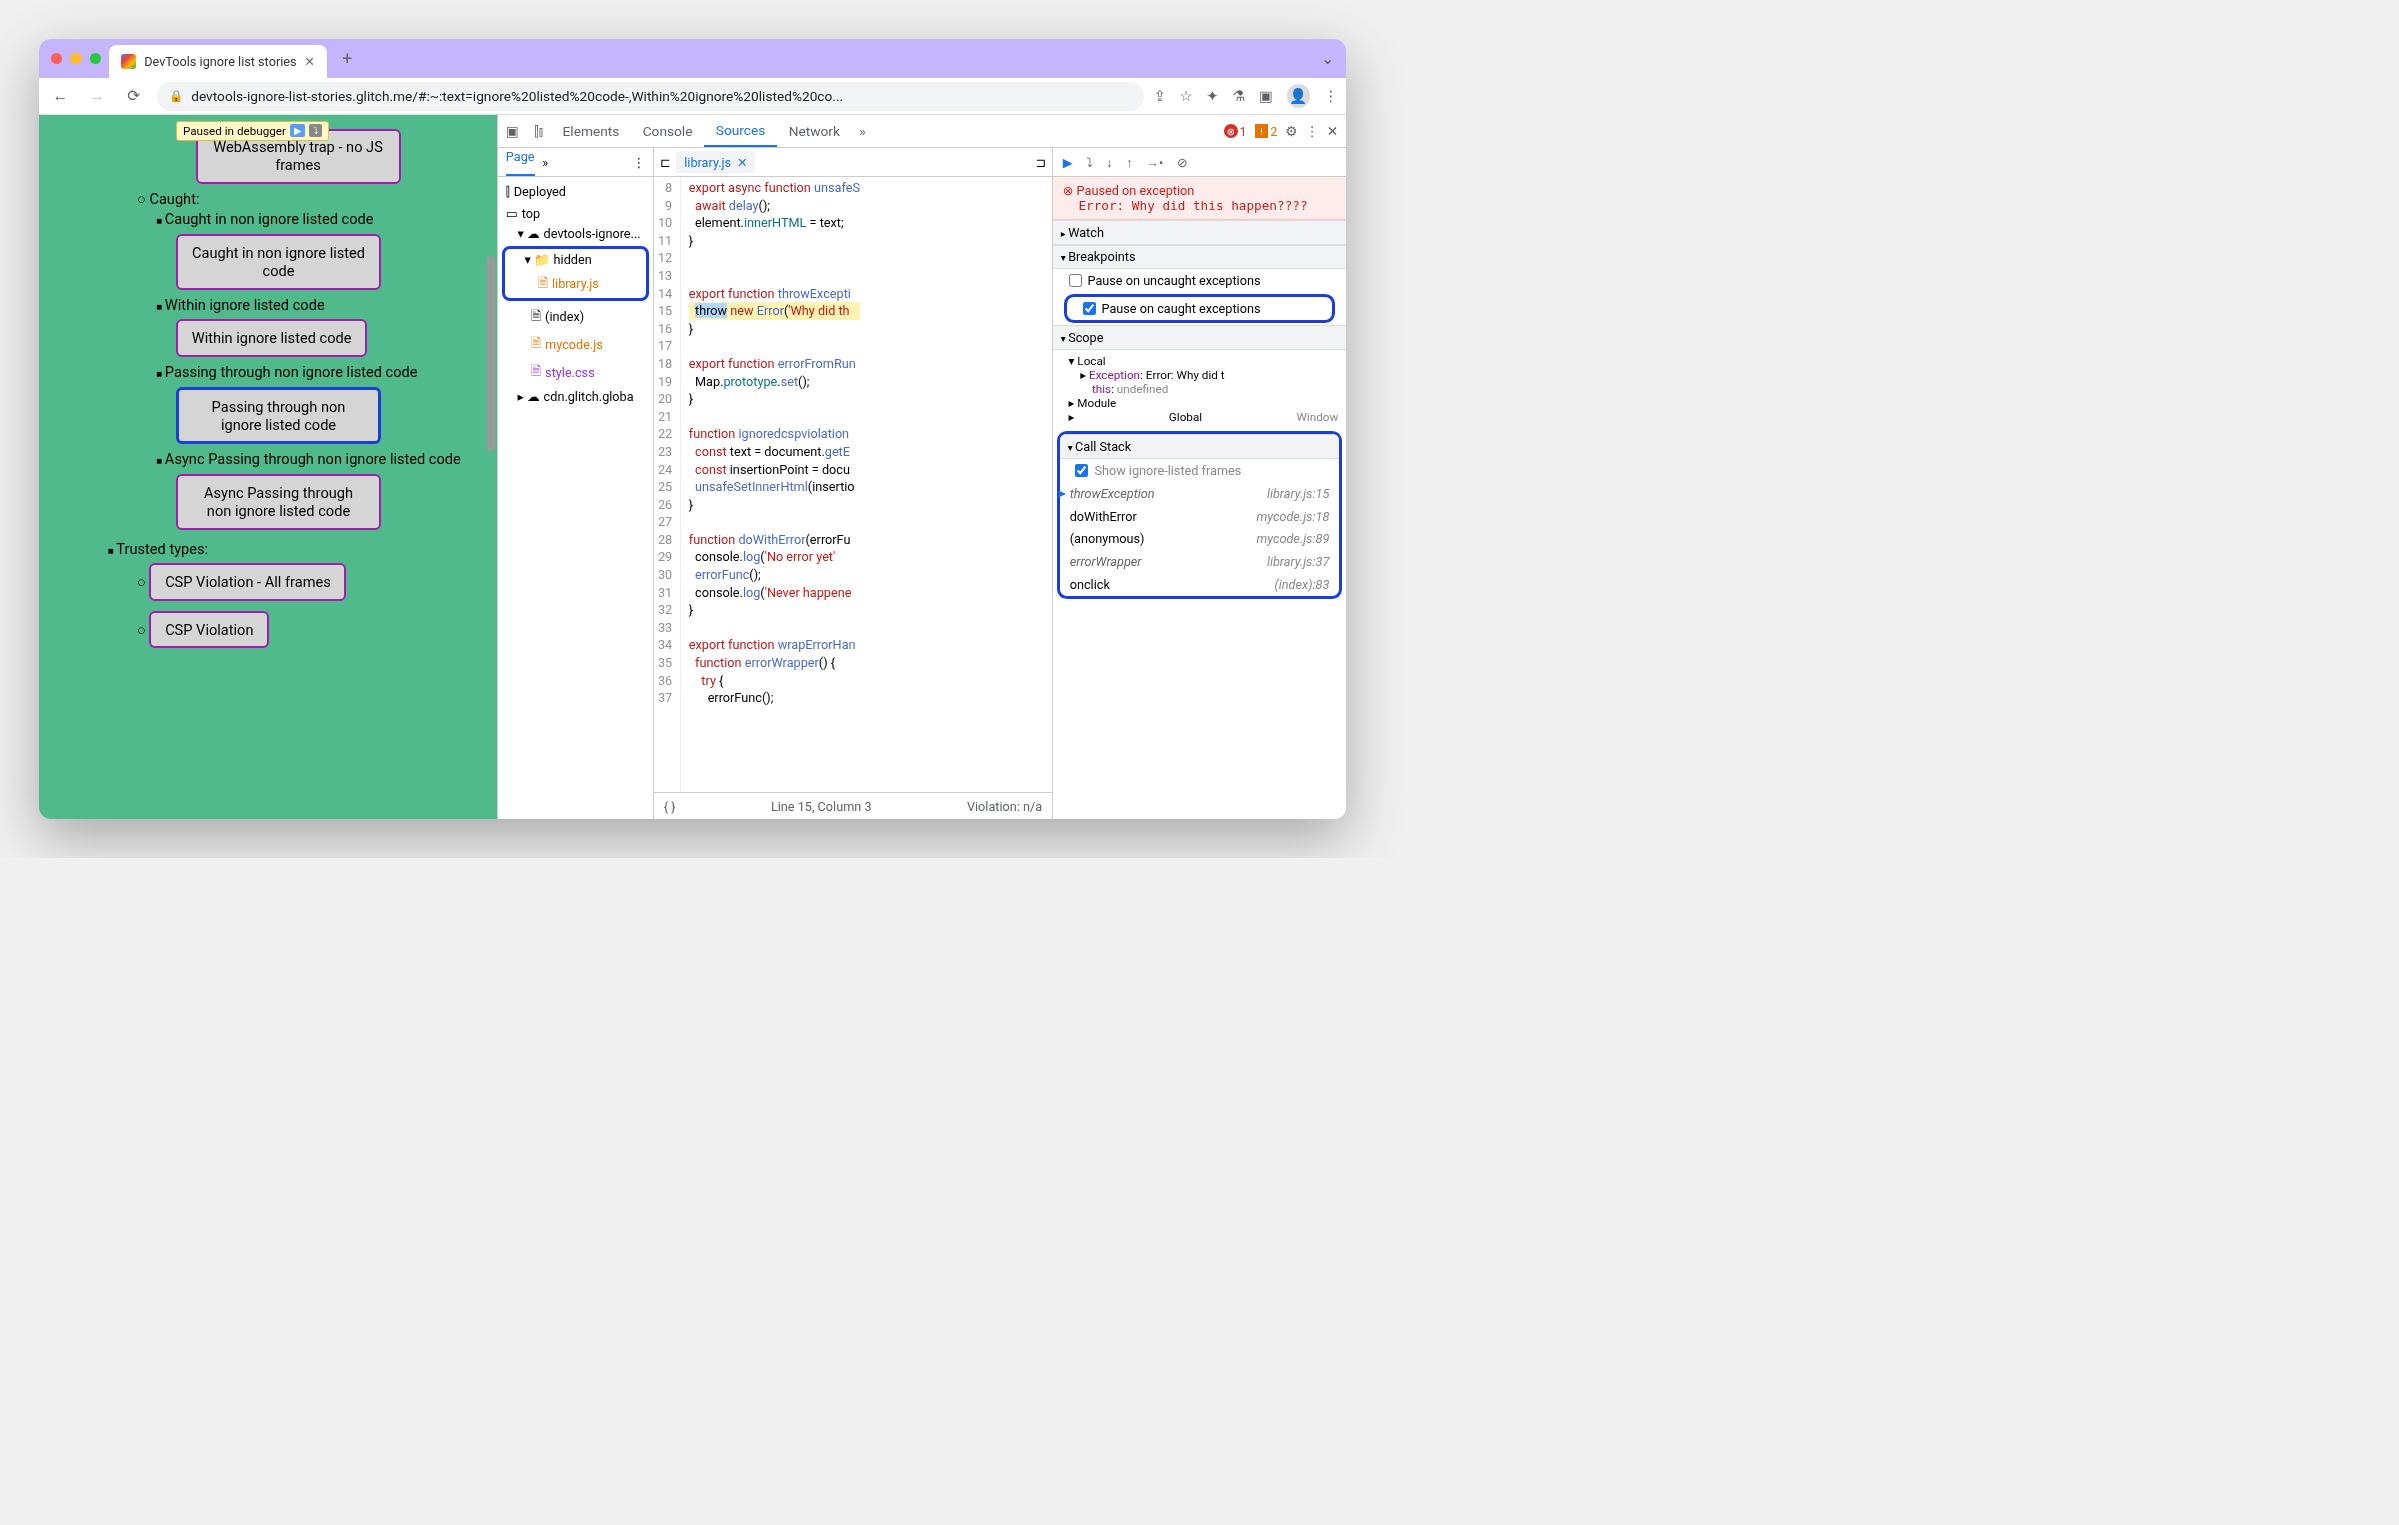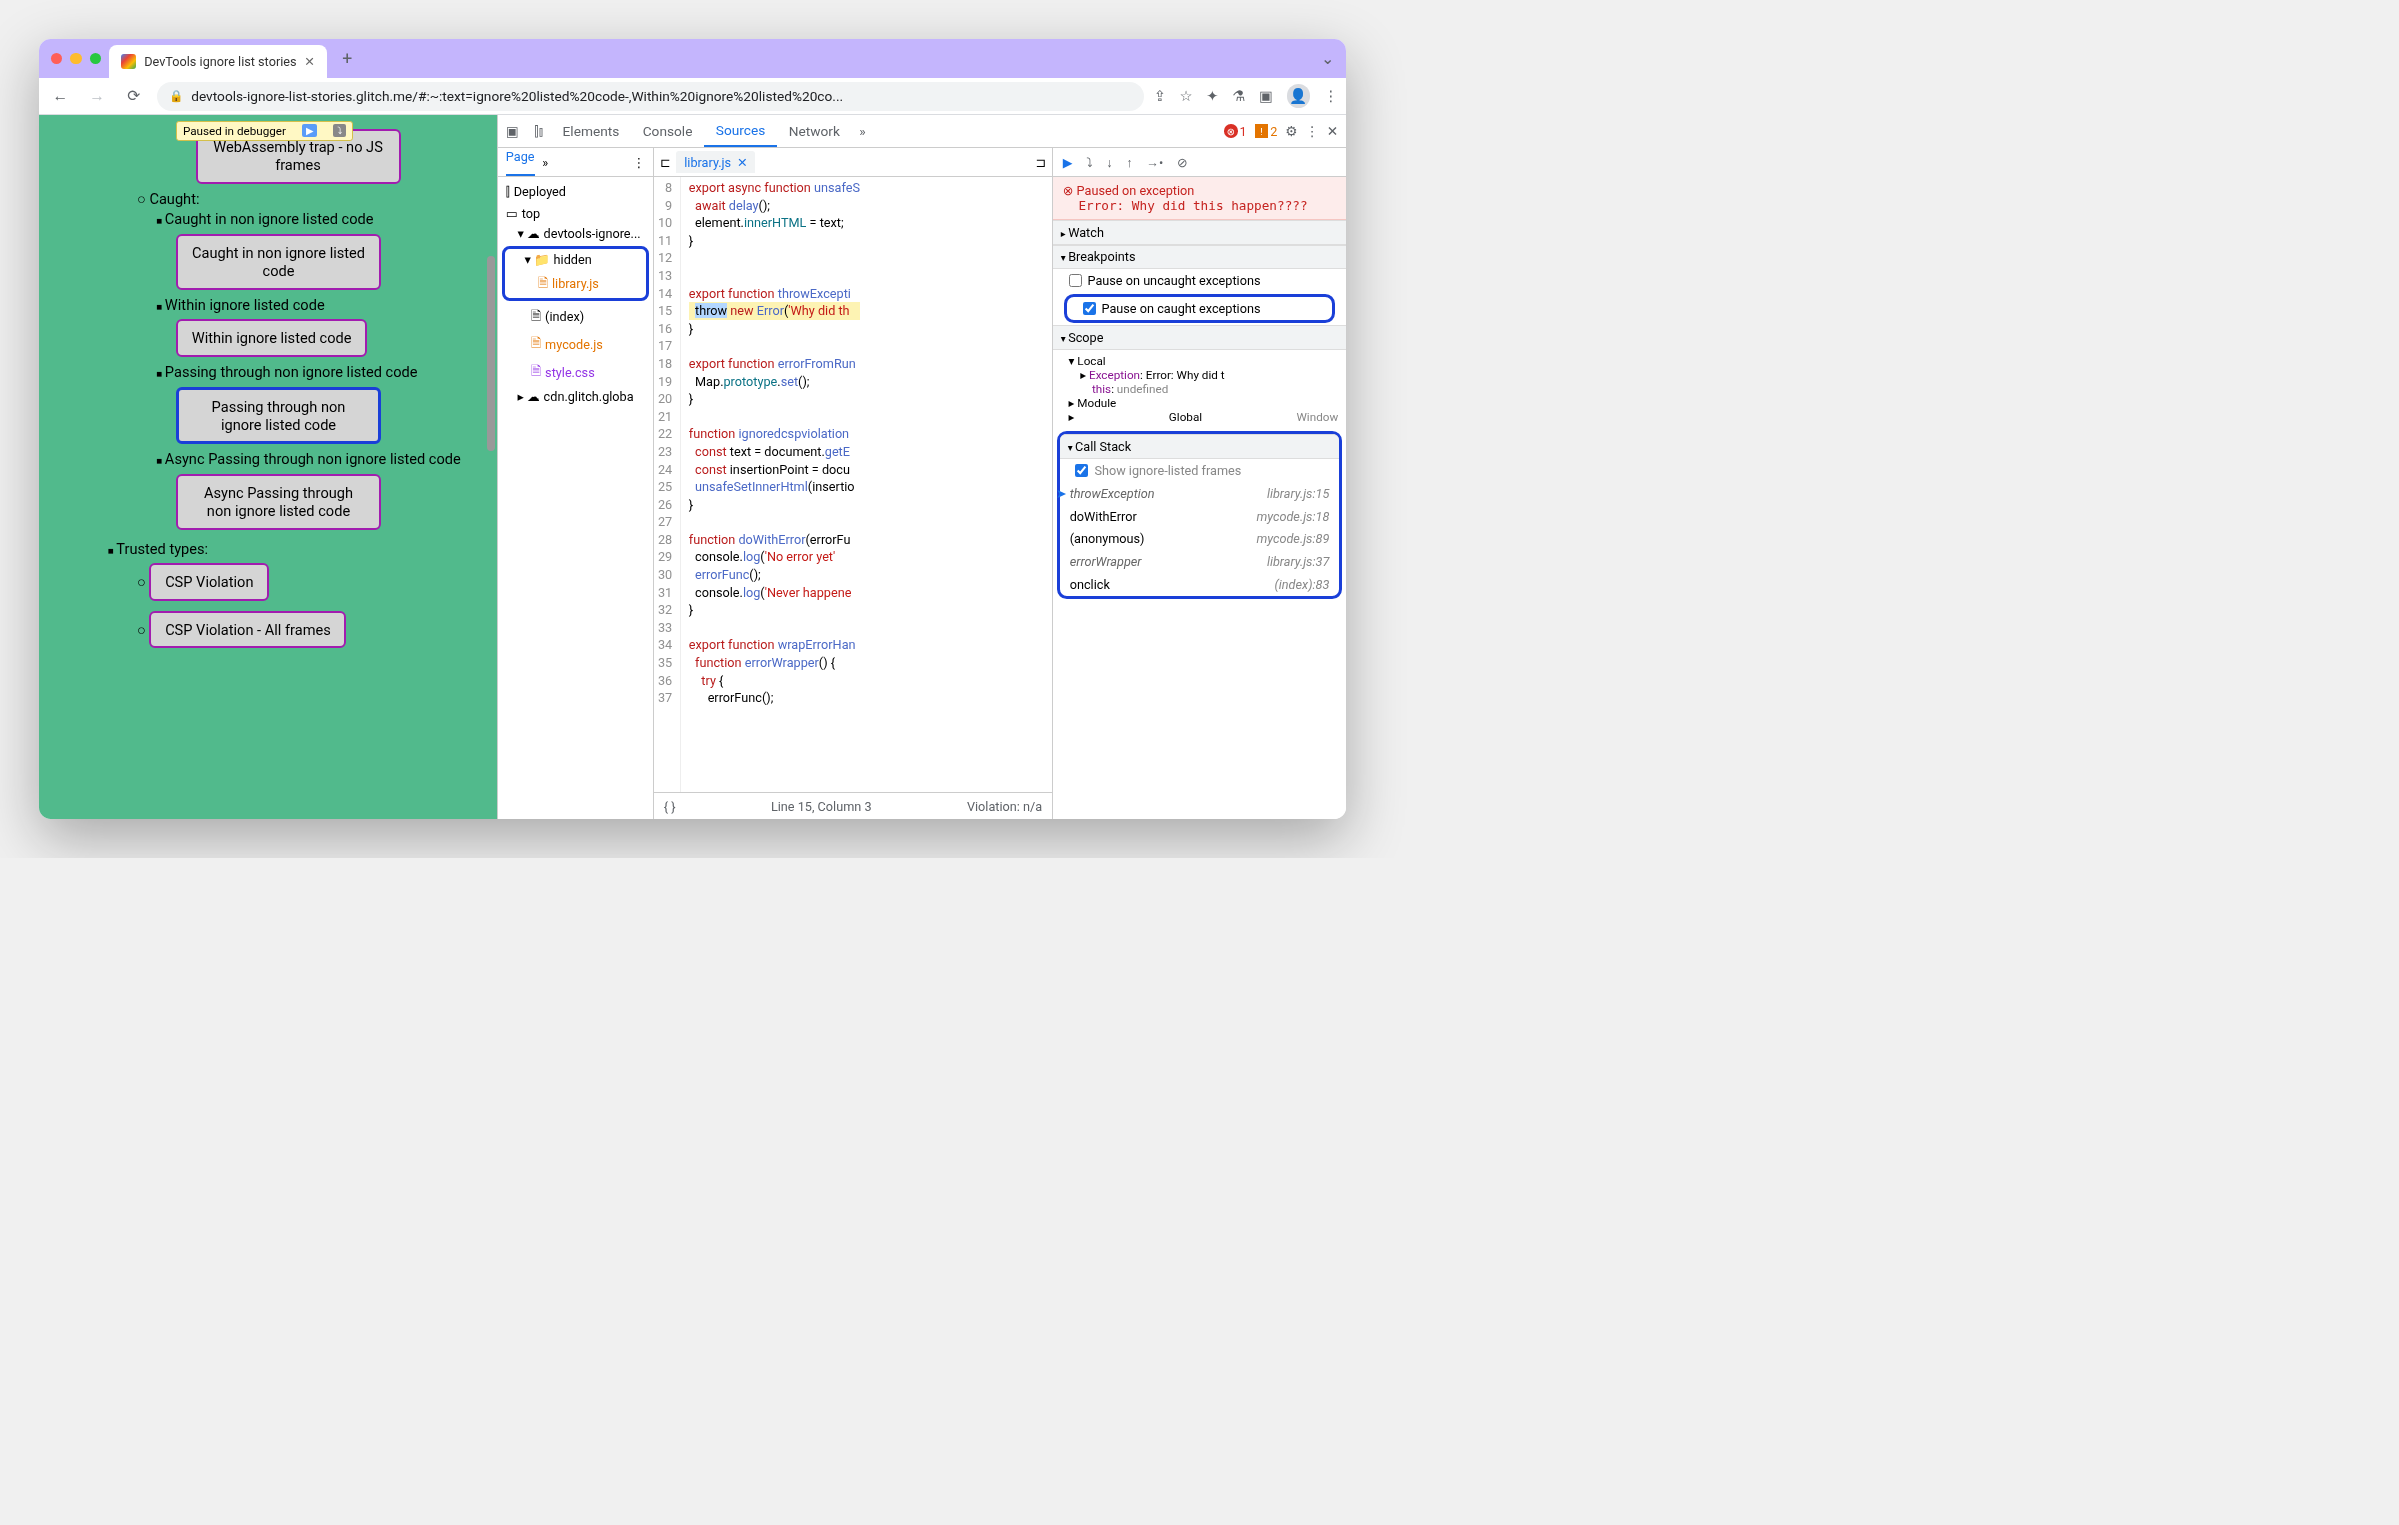--- a/index.html
+++ b/index.html
@@ -25,21 +25,21 @@
   .addr .lock { color: #5f6368; font-size: 11.7px; }
   .toolbar-icons { display: flex; gap: 13.7px; align-items: center; color: #5f6368; }
   .toolbar-icons span { cursor: pointer; font-size: 14.6px; }
   .avatar { width: 23.4px; height: 23.4px; border-radius: 50%; background: #dadce0; display:flex; align-items:center; justify-content:center; font-size:12.7px; color:#5f6368;}
 
   
   .main { flex: 1; display: flex; overflow: hidden; }
 
   
   .page { width: 458px; background: #51ba8c; overflow-y: auto; position: relative; font-size: 14.6px; color: #000; }
-  .paused-badge { position: absolute; top: 5.9px; left: 137px; background: #fff8c4; border: 1px solid #d4c04a; border-radius: 2.9px; padding: 2px 5.9px; font-size: 11.7px; display:flex; align-items:center; gap:16px; z-index:5; }
+  .paused-badge { position: absolute; top: 5.9px; left: 137px; background: #fff8c4; border: 1px solid #d4c04a; border-radius: 2.9px; padding: 2px 5.9px; font-size: 11.7px; display:flex; align-items:center; gap:4px; z-index:5; }
   .paused-badge .btn { background:#5a9cf8; color:#fff; font-size:9.8px; padding:1px 3.9px; border-radius:2px; }
   .page-content { padding: 7.8px 0 7.8px 98px; }
   .page ul { list-style: none; }
   .page li { margin: 2px 0; }
   .bullet::before { content: "■ "; font-size: 9.8px; }
   .circ::before { content: "○ "; }
   .btn-box { background: #d5d5d5; border: 2px solid #a21caf; border-radius: 5.9px; padding: 7.8px 13.7px; display: inline-block; margin: 3.9px 0 3.9px 19.5px; text-align:center; max-width: 205px; }
   .btn-box.hl { border: 3.9px solid #1a3fd8; }
   .page .scrolltrack { position:absolute; right:2px; top:20%; width:7.8px; height:195px; background:#999; border-radius:3.9px; }
 
@@ -154,22 +154,22 @@
           <li class="circ"><span>Caught:</span></li>
           <li style="margin-left:19.5px" class="bullet"><span>Caught in non ignore listed code</span></li>
           <li style="margin-left:19.5px"><div class="btn-box"><span>Caught in non ignore listed code</span></div></li>
           <li style="margin-left:19.5px" class="bullet"><span>Within ignore listed code</span></li>
           <li style="margin-left:19.5px"><div class="btn-box"><span>Within ignore listed code</span></div></li>
           <li style="margin-left:19.5px" class="bullet"><span>Passing through non ignore listed code</span></li>
           <li style="margin-left:19.5px"><div class="btn-box hl"><span>Passing through non ignore listed code</span></div></li>
           <li style="margin-left:19.5px" class="bullet"><span>Async Passing through non ignore listed code</span></li>
           <li style="margin-left:19.5px"><div class="btn-box"><span>Async Passing through non ignore listed code</span></div></li>
           <li class="bullet" style="margin-left:-29px;margin-top:5.9px"><span>Trusted types:</span></li>
+          <li class="circ" style="margin-left:0px"><div class="btn-box" style="margin-left:0"><span>CSP Violation - All frames</span></div></li>
           <li class="circ" style="margin-left:0px"><div class="btn-box" style="margin-left:0"><span>CSP Violation</span></div></li>
-          <li class="circ" style="margin-left:0px"><div class="btn-box" style="margin-left:0"><span>CSP Violation - All frames</span></div></li>
         </ul>
       </div>
     </div>
 
     <div class="devtools">
       <div class="dt-tabs">
         <span class="icon">▣</span>
         <span class="icon">⫿⫾</span>
         <span class="tabitem">
             <span>Elements</span>

